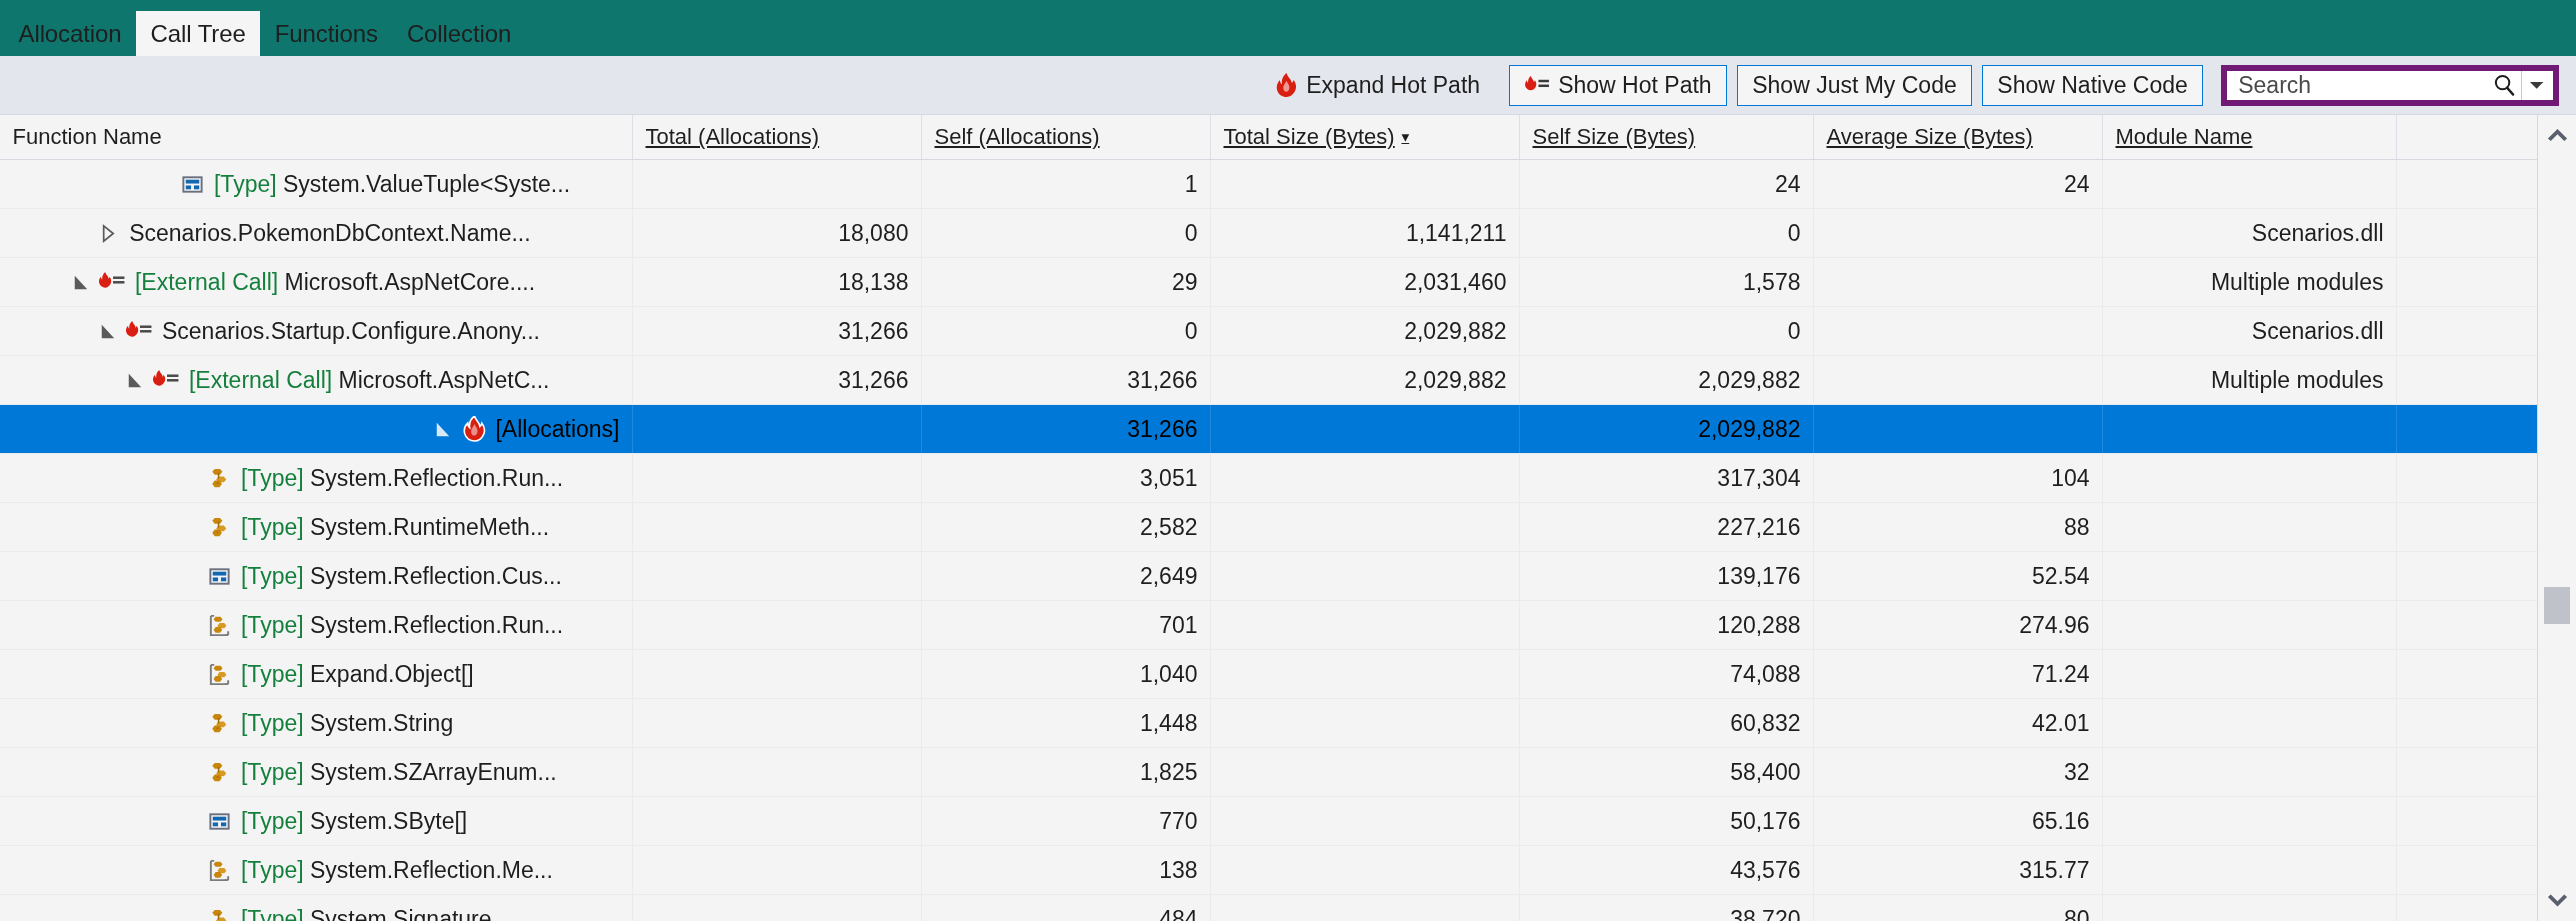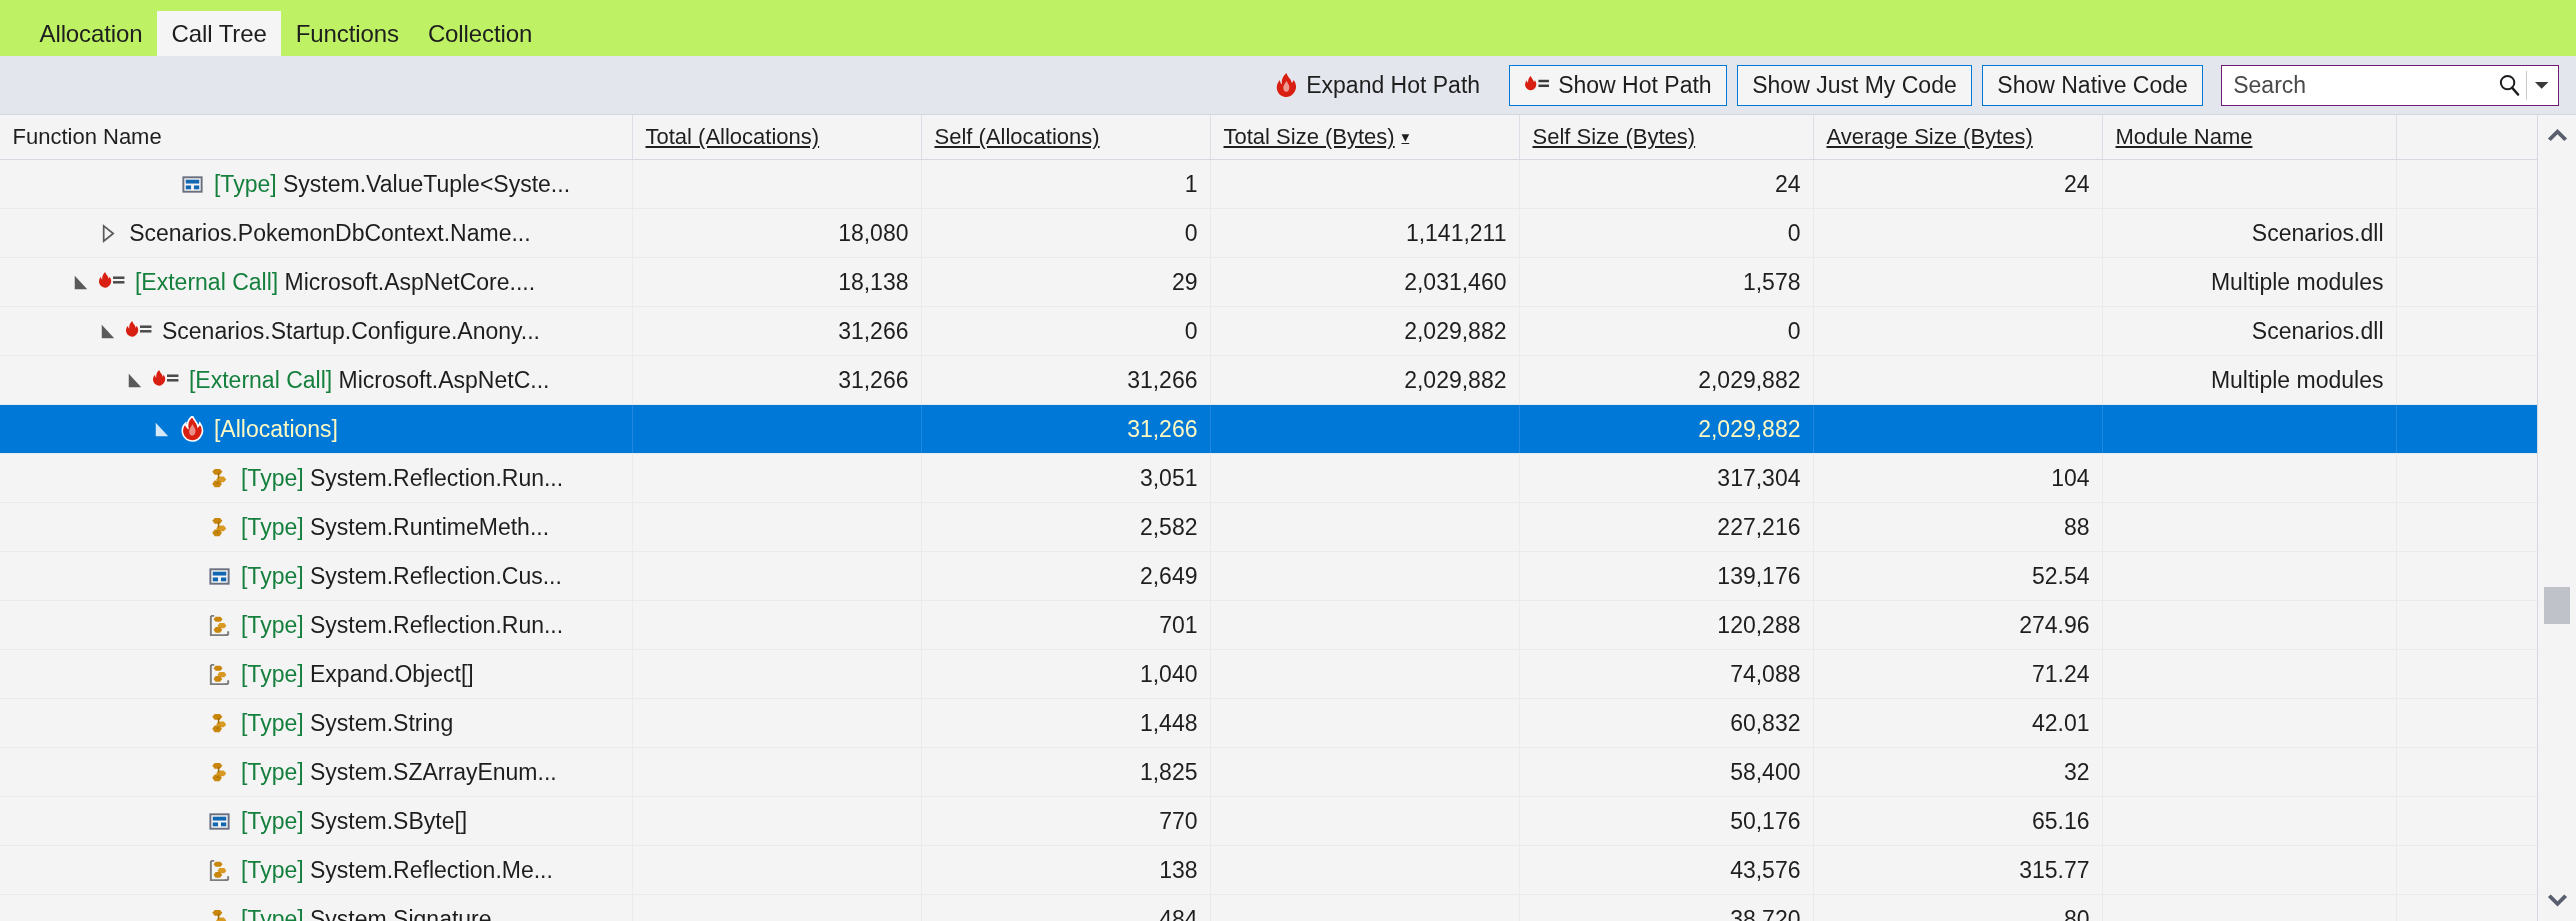--- a/index.html
+++ b/index.html
@@ -13,24 +13,24 @@
   .app {
     width: 2576px; height: 921px;
     display: flex; flex-direction: column;
     background: #EEEFF4;
     position: relative;
   }
 
   
   .tabstrip {
     height: 56px;
-    background: #bef264;
+    background: #0f766e;
     display: flex;
     align-items: flex-end;
-    padding-left: 25px;
+    padding-left: 4px;
     flex: 0 0 56px;
     position: relative;
     text-align: center;
   }
   .tab {
     height: 45px;
     padding: 0 14.5px;
     display: flex; align-items: center;
     font-size: 24px;
     color: #1E1E1E;
@@ -78,21 +78,21 @@
     padding: 0 14.5px;
     margin-right: 9.6px;
     cursor: default;
     white-space: nowrap;
     font-family: "Liberation Sans", sans-serif;
     line-height: 1;
   }
 
   .searchwrap {
     height: 41px;
-    border: 1px solid #701a75;
+    border: 6px solid #701a75;
     background: #FFFFFF;
     display: flex; align-items: center;
     width: 338px;
     margin-left: 7.7px;
   }
   .searchwrap input {
     flex: 1;
     border: none; outline: none;
     font-size: 23px;
     font-family: "Liberation Sans", sans-serif;
@@ -156,21 +156,21 @@
   .cell {
     display: flex; align-items: center;
     font-size: 23px;
     color: #1E1E1E;
     border-right: 1px solid #EAEAEA;
     padding: 0 12.5px;
     overflow: hidden;
     white-space: nowrap;
   }
   .cell.num { justify-content: flex-end; }
-  .row.sel .cell { color: #fef9c3; border-right-color: #2288DE; }
+  .row.sel .cell { color: #000000; border-right-color: #2288DE; justify-content: flex-end; }
 
   
   .fname { gap: 0; }
   .fname .indent { flex: 0 0 auto; }
   .expander {
     width: 27px; flex: 0 0 27px;
     display: flex; align-items: center; justify-content: center;
     cursor: default;
   }
   .gi { flex: 0 0 auto; display:flex; align-items:center; justify-content:center; }

